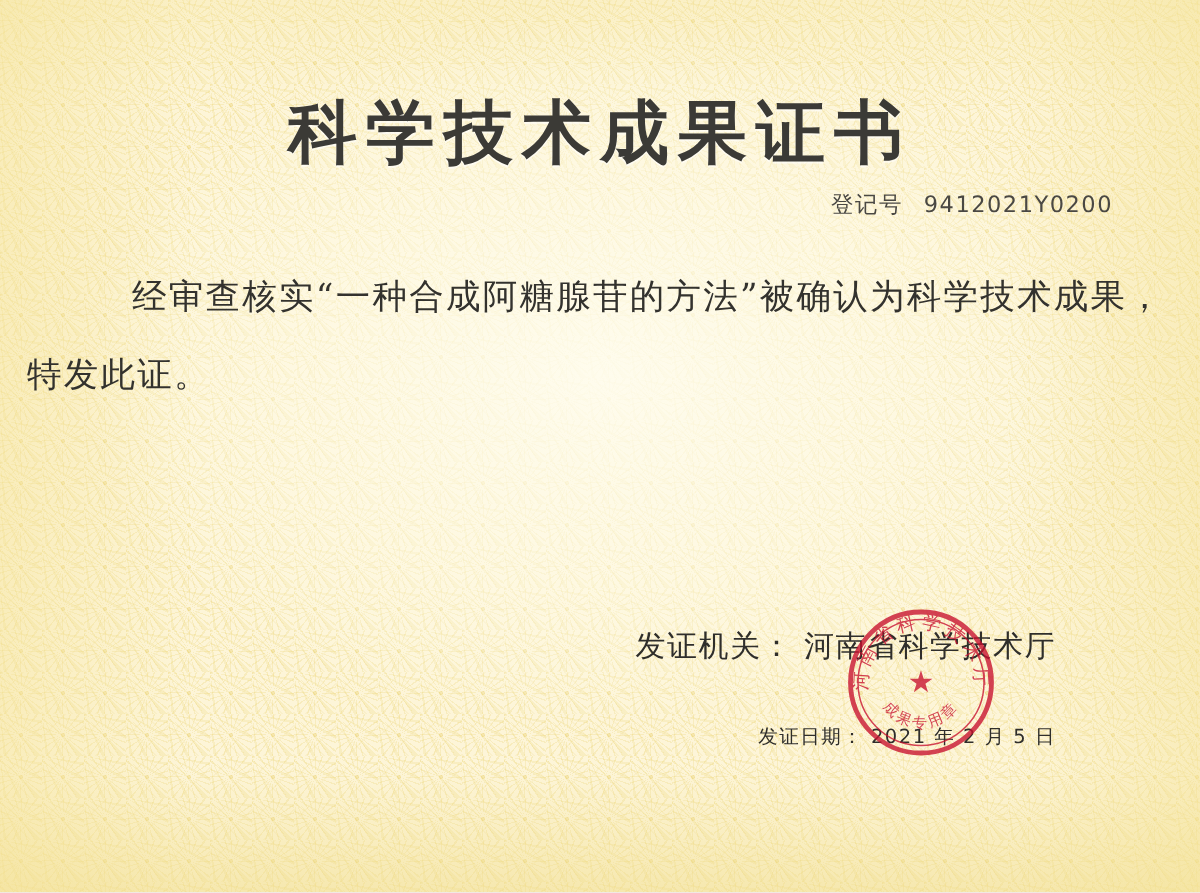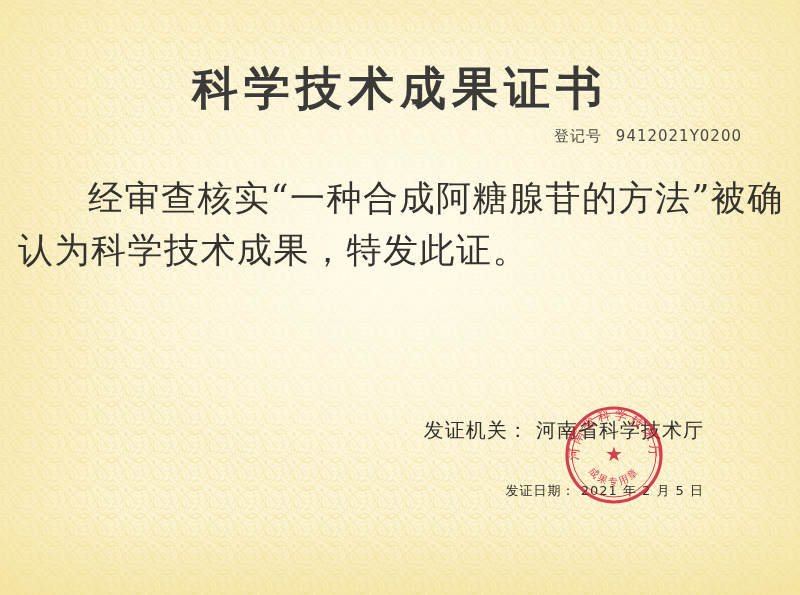--- a/index.html
+++ b/index.html
@@ -74,21 +74,21 @@
     letter-spacing: 1px;
     font-family: "DejaVu Sans", "Liberation Sans", sans-serif;
     margin-left: 15px;
   }
 
   .body-text {
     position: absolute;
     top: 172px;
     left: 18px;
     width: 766px;
-    font-size: 35px;
+    font-size: 23px;
     line-height: 52px;
     color: #33322e;
     text-indent: 70px;
     letter-spacing: 1.5px;
     font-family: "DejaVu Serif", "Liberation Serif", serif;
   }
 
   .unit-line {
     position: absolute;
     top: 320px;

